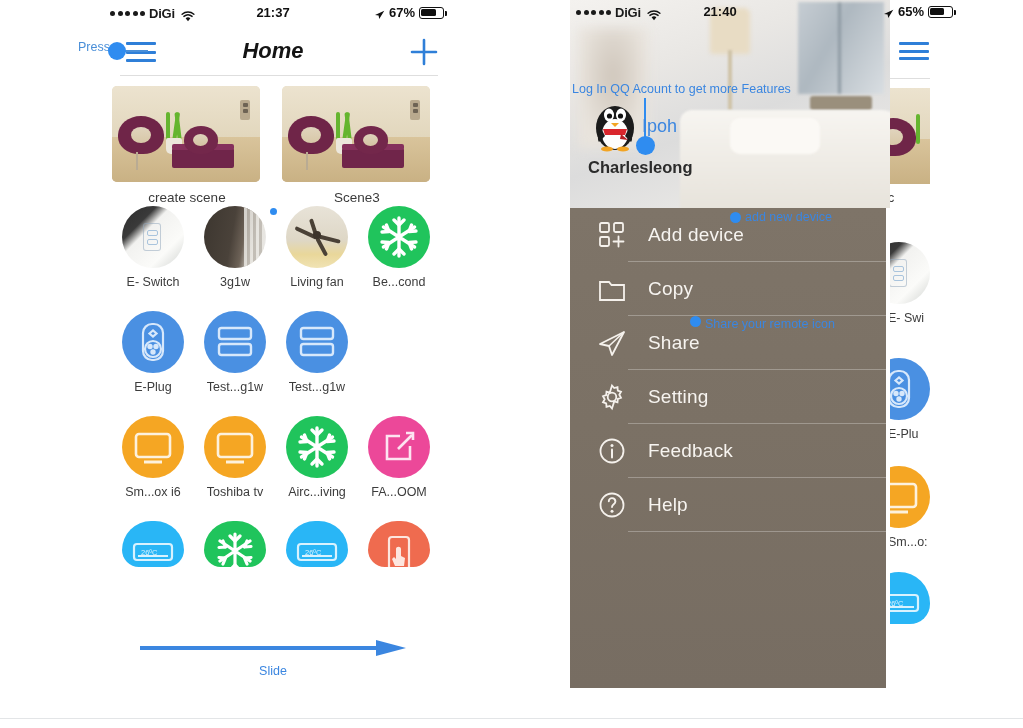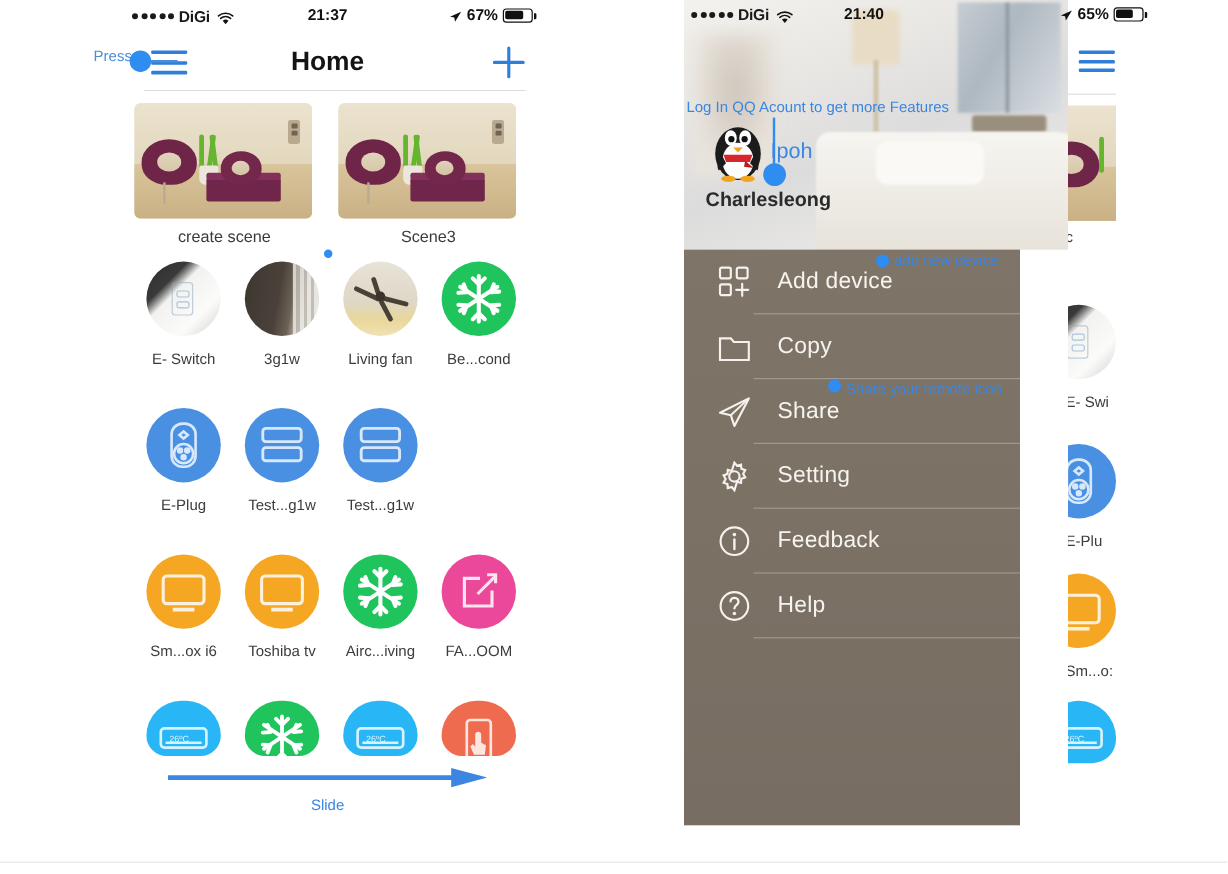--- a/index.html
+++ b/index.html
@@ -22,21 +22,21 @@
   .sb-name { font-size: 13px; font-weight: bold; color: #1a1a1a; letter-spacing: -0.2px; }
   .wifi { width: 14px; height: 11px; position: relative; margin-left: 2px; }
   .sb-time { position: absolute; left: 0; right: 0; top: 5px; text-align: center; font-size: 13px; font-weight: bold; color: #111; }
   .sb-right { position: absolute; right: 24px; top: 5px; display: flex; align-items: center; gap: 4px; }
   .loc-arrow { width: 11px; height: 11px; }
   .sb-batt-txt { font-size: 13px; font-weight: bold; color: #111; }
   .batt { width: 25px; height: 12px; border: 1.4px solid #111; border-radius: 3px; position: relative; }
   .batt::after { content: ""; position: absolute; right: -4px; top: 3.2px; width: 2.2px; height: 5px; background: #111; border-radius: 0 1px 1px 0; }
   .batt span { position: absolute; left: 1.4px; top: 1.4px; bottom: 1.4px; width: 63%; background: #111; border-radius: 1.5px; }
 
-  .navbar { position: relative; height: 48px; }
+  .navbar { position: relative; height: 48px; font-style: italic; }
   .nav-title { position: absolute; left: 0; right: 0; top: 10px; text-align: center; font-size: 22px; font-weight: bold; color: #141414; }
   .hamburger { position: absolute; left: 48px; top: 14px; width: 30px; height: 20px; display: flex; flex-direction: column; justify-content: space-between; }
   .hamburger i { display: block; height: 3px; background: #2f7fd8; border-radius: 1px; }
   .plus-btn { position: absolute; right: 28px; top: 8px; width: 32px; height: 32px; }
   .navbar-rule { position: absolute; left: 42px; right: 30px; bottom: 0; height: 1px; background: #dedede; }
 
   
   .ann { position: absolute; color: #3b86e0; font-size: 12px; white-space: nowrap; }
   .ann-press { left: 0px; top: 40px; font-size: 12.5px; color: #4a8fd8; }
   .ann-press-line { position: absolute; left: 34px; top: 50px; width: 36px; height: 2px; background: #4a8fd8; }
@@ -63,21 +63,21 @@
   .pot { position: absolute; top: 52px; width: 16px; height: 16px; background: #ece7dc; border-radius: 2px 2px 5px 5px; }
   .wallplate { position: absolute; right: 10px; top: 14px; width: 10px; height: 20px; background: #b9a98e; border-radius: 2px; }
   .wallplate i { position: absolute; left: 2.5px; width: 5px; height: 4px; background: #6e6354; border-radius: 1px; }
   .scene-label { text-align: center; font-size: 13.5px; color: #3a3a3a; margin-top: 8px; }
 
   .pager-dot { position: absolute; left: 192px; top: 132px; width: 7px; height: 7px; border-radius: 50%; background: #2f8cf0; }
 
   .dev-grid { position: absolute; left: 34px; top: 130px; width: 328px; }
   .dev-row { display: flex; gap: 0px; margin-bottom: 22px; }
   .dev-cell { width: 82px; text-align: center; }
-  .dev-ico { width: 62px; height: 62px; border-radius: 50%; margin: 12px auto; position: relative; overflow: hidden; }
+  .dev-ico { width: 62px; height: 62px; border-radius: 50%; margin: 0 auto; position: relative; overflow: hidden; }
   .dev-label { margin-top: 7px; font-size: 12.5px; color: #3c3c3c; white-space: nowrap; }
 
   
   .ph-switch { background: linear-gradient(135deg,#2b2b2b 0%,#3a3a3a 28%,#f2f2f0 40%,#fbfbf9 72%,#cfd2cf 100%); }
   .ph-switch::after { content:""; position:absolute; left:22px; top:18px; width:16px; height:26px; border-radius:2px; box-shadow: 0 0 0 1px rgba(150,170,190,.55); }
   .ph-switch .k { position:absolute; left:25px; width:11px; height:6px; border:1.2px solid #a9c4dd; border-radius:2px; }
   .ph-3g1w { background: linear-gradient(100deg,#3c362f 0%,#4a423a 45%,#6d6257 62%,#dedad2 78%,#efefef 100%); }
   .ph-3g1w::after { content:""; position:absolute; right:2px; top:0; width:20px; height:62px; background: repeating-linear-gradient(90deg,#e8e6e1 0 3px,#bdb8b0 3px 6px); opacity:.85; }
   .ph-fan { background: linear-gradient(180deg,#e8e3d8 0%,#ded7c6 55%,#e9d79a 78%,#f0e3b4 100%); }
   .ph-fan .bl { position:absolute; background:#4a4136; border-radius:3px; transform-origin: 0% 50%; }
@@ -109,21 +109,21 @@
   .rp-status .sb-time { top: 4px; left: 0; right: 95px; }
   .rp-status .sb-right { right: 12px; top: 4px; }
 
   .rp-hamburger { position: absolute; right: 36px; top: 42px; width: 30px; height: 18px; z-index: 7; display:flex; flex-direction:column; justify-content:space-between; }
   .rp-hamburger i { height: 3px; background: #2f7fd8; border-radius: 1px; }
 
   .qq-block { position: absolute; left: 18px; top: 98px; z-index: 7; }
   .qq-avatar { position: relative; width: 54px; height: 54px; }
   .qq-name { margin-top: 6px; font-size: 16.5px; font-weight: bold; color: #2b2b2b; }
 
-  .rp-menu { position: absolute; left: 0; top: 208px; width: 280px; height: 480px; background: linear-gradient(180deg,#7e7468 0%,#7b7165 45%,#776d62 100%); }
+  .rp-menu { position: absolute; left: 0; top: 208px; width: 316px; height: 480px; background: linear-gradient(180deg,#7e7468 0%,#7b7165 45%,#776d62 100%); }
   .menu-item { position: relative; height: 54px; display: flex; align-items: center; }
   .menu-item .mi-ico { width: 44px; margin-left: 20px; display: flex; align-items: center; justify-content: center; }
   .menu-item .mi-label { font-size: 19px; color: #f7f4f0; margin-left: 14px; letter-spacing: .2px; }
   .menu-sep { position: absolute; left: 58px; right: 0px; bottom: 0; height: 1px; background: rgba(255,255,255,.28); }
 
   .rp-peek { position: absolute; left: 320px; top: 0px; width: 75px; height: 688px; background: #fff; overflow: hidden; }
   .rp-peek-rule { position: absolute; left: 0; top: 78px; width: 40px; height: 1px; background: #dedede; }
   .peek-cell { position: absolute; left: -22px; width: 62px; text-align: center; }
   .peek-label { margin-top: 7px; font-size: 12.5px; color: #3c3c3c; white-space: nowrap; text-align: left; padding-left: 20px; }
   .peek-thumb { width: 62px; height: 96px; overflow: hidden; position: relative;

